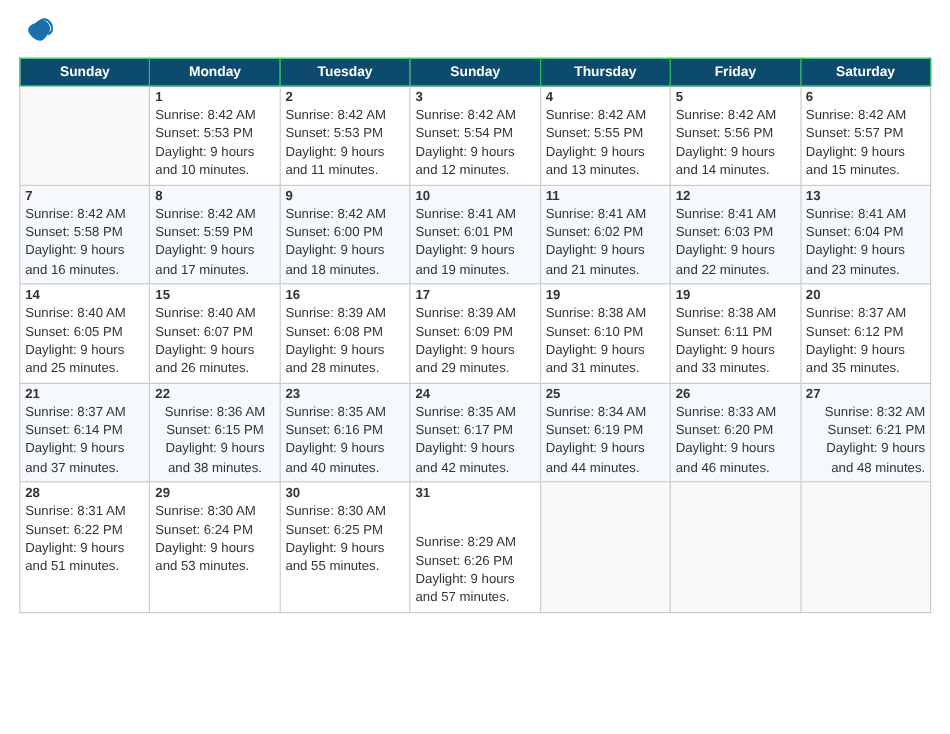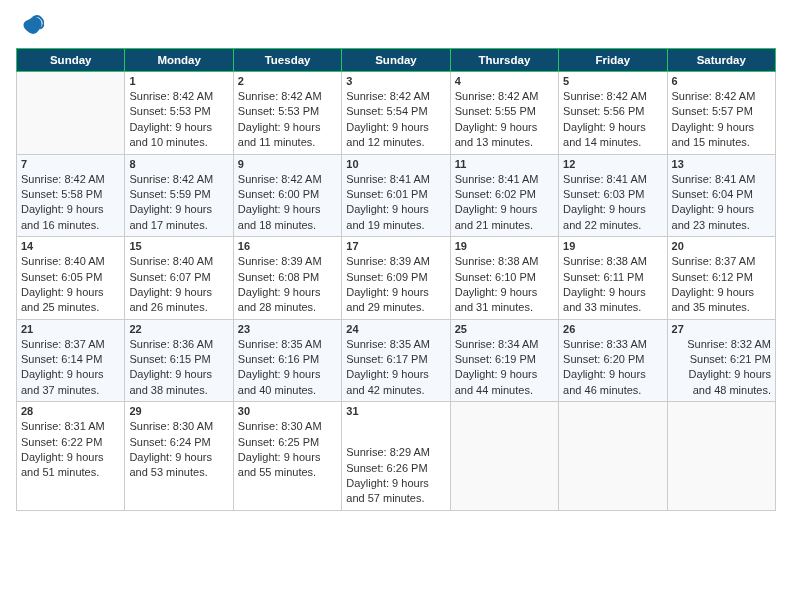--- a/index.html
+++ b/index.html
@@ -281,21 +281,21 @@
         <tr>
           <td>
             <span class="day-number">21</span>
             <div class="day-info" style="white-space: pre-line;">Sunrise: 8:37 AM
 Sunset: 6:14 PM
 Daylight: 9 hours
 and 37 minutes.</div>
           </td>
           <td>
             <span class="day-number">22</span>
-            <div class="day-info" style="white-space: pre-line;">Sunrise: 8:36 AM
+            <div class="day-info" style="white-space: pre-line; text-align: center;">Sunrise: 8:36 AM
 Sunset: 6:15 PM
 Daylight: 9 hours
 and 38 minutes.</div>
           </td>
           <td>
             <span class="day-number">23</span>
             <div class="day-info" style="white-space: pre-line;">Sunrise: 8:35 AM
 Sunset: 6:16 PM
 Daylight: 9 hours
 and 40 minutes.</div>

